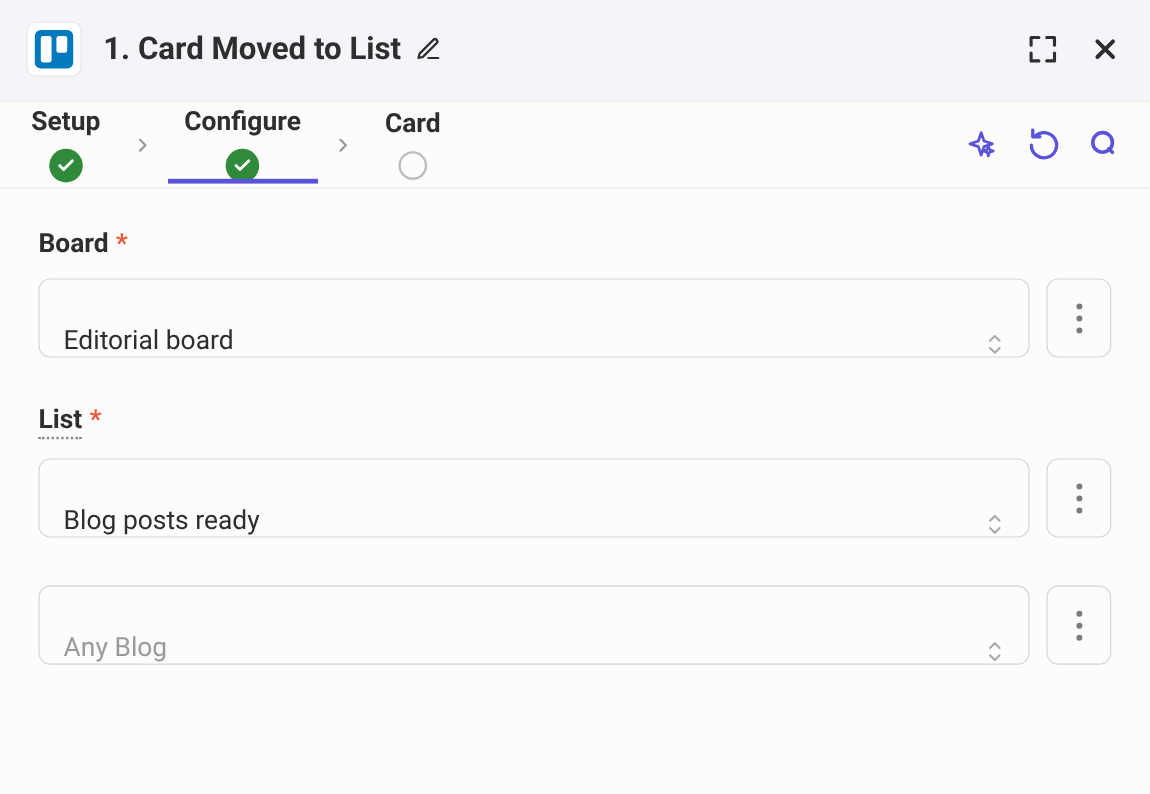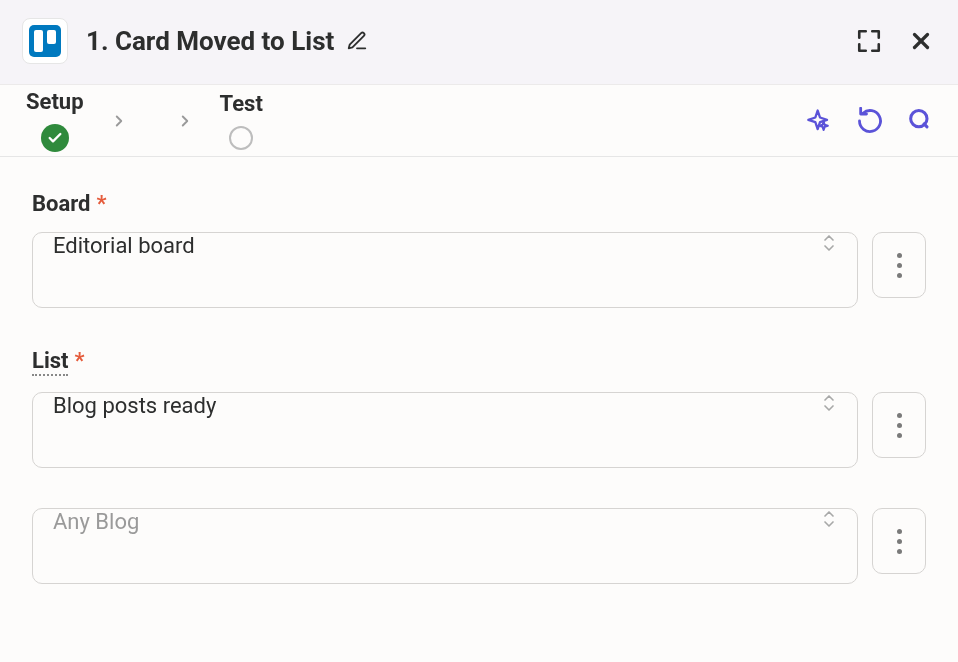--- a/index.html
+++ b/index.html
@@ -76,22 +76,22 @@
 
   
   .form-area { padding: 34px 32px 0 32px; }
   .field-label {
     font-size: 22px; font-weight: 700; margin-bottom: 16px; display: flex; align-items: baseline; gap: 6px; text-align: center;
   }
   .field-label .required { color: #e55c3c; font-weight: 700; }
   .dotted { border-bottom: 2px dotted #888; padding-bottom: 1px;}
   .field-row { display: flex; gap: 14px; margin-bottom: 40px; }
   .select {
-    flex: 1; height: 76px; border: 1px solid #d6d4d2; border-radius: 10px;
-    display: flex; align-items: flex-start; padding: 0 20px; font-size: 22px;
+    flex: 1; height: 66px; border: 1px solid #d6d4d2; border-radius: 10px;
+    display: flex; align-items: flex-end; padding: 0 20px; font-size: 22px;
     background: #fdfcfb; color: #2d2e2e; cursor: pointer; justify-content: space-between;
   }
   .select.placeholder { color: #9a9a9a; }
   .updown { color: #a8a8a8; display: inline-flex; flex-direction: column; line-height: 0;}
   .more-btn {
     width: 54px; height: 66px; border: 1px solid #d6d4d2; border-radius: 10px;
     display: flex; align-items: center; justify-content: center; background: #fdfcfb; cursor: pointer;
   }
   .dotsv { display: flex; flex-direction: column; gap: 5px;}
   .dotsv span { width: 5px; height: 5px; border-radius: 50%; background: #7a7a7a;}
@@ -140,29 +140,38 @@
         </svg>
     </span>
   </div>
 
   <span class="chev-sep">
     <svg width="18" height="18" viewBox="0 0 24 24" fill="none" stroke="#9a9a9a" stroke-width="2.5" stroke-linecap="round" stroke-linejoin="round">
         <polyline points="9 18 15 12 9 6"></polyline>
       </svg>
   </span>
 
+  <div class="step">
+    <span>Configure</span>
+    <span class="check-badge">
+      <svg width="16" height="16" viewBox="0 0 24 24" fill="none" stroke="#fff" stroke-width="3.5" stroke-linecap="round" stroke-linejoin="round">
+          <polyline points="20 6 9 17 4 12"></polyline>
+        </svg>
+    </span>
+    <span class="step-underline"></span>
+  </div>
 
   <span class="chev-sep">
     <svg width="18" height="18" viewBox="0 0 24 24" fill="none" stroke="#9a9a9a" stroke-width="2.5" stroke-linecap="round" stroke-linejoin="round">
         <polyline points="9 18 15 12 9 6"></polyline>
       </svg>
   </span>
 
   <div class="step">
-    <span>Test</span>
+    <span>Card</span>
     <span class="empty-badge"></span>
   </div>
 
   <div class="steps-spacer"></div>
 
   <div class="step-actions">
     <span class="icon">
       <svg width="28" height="28" viewBox="0 0 24 24" fill="none" stroke="#5b53d8" stroke-width="2" stroke-linejoin="round">
         <path d="M10 3 L12 9 L18 11 L12 13 L10 19 L8 13 L2 11 L8 9 Z"></path>
         <path d="M19 15 L20 18 L23 19 L20 20 L19 23 L18 20 L15 19 L18 18 Z" transform="translate(-2,-1) scale(0.9)"></path>

